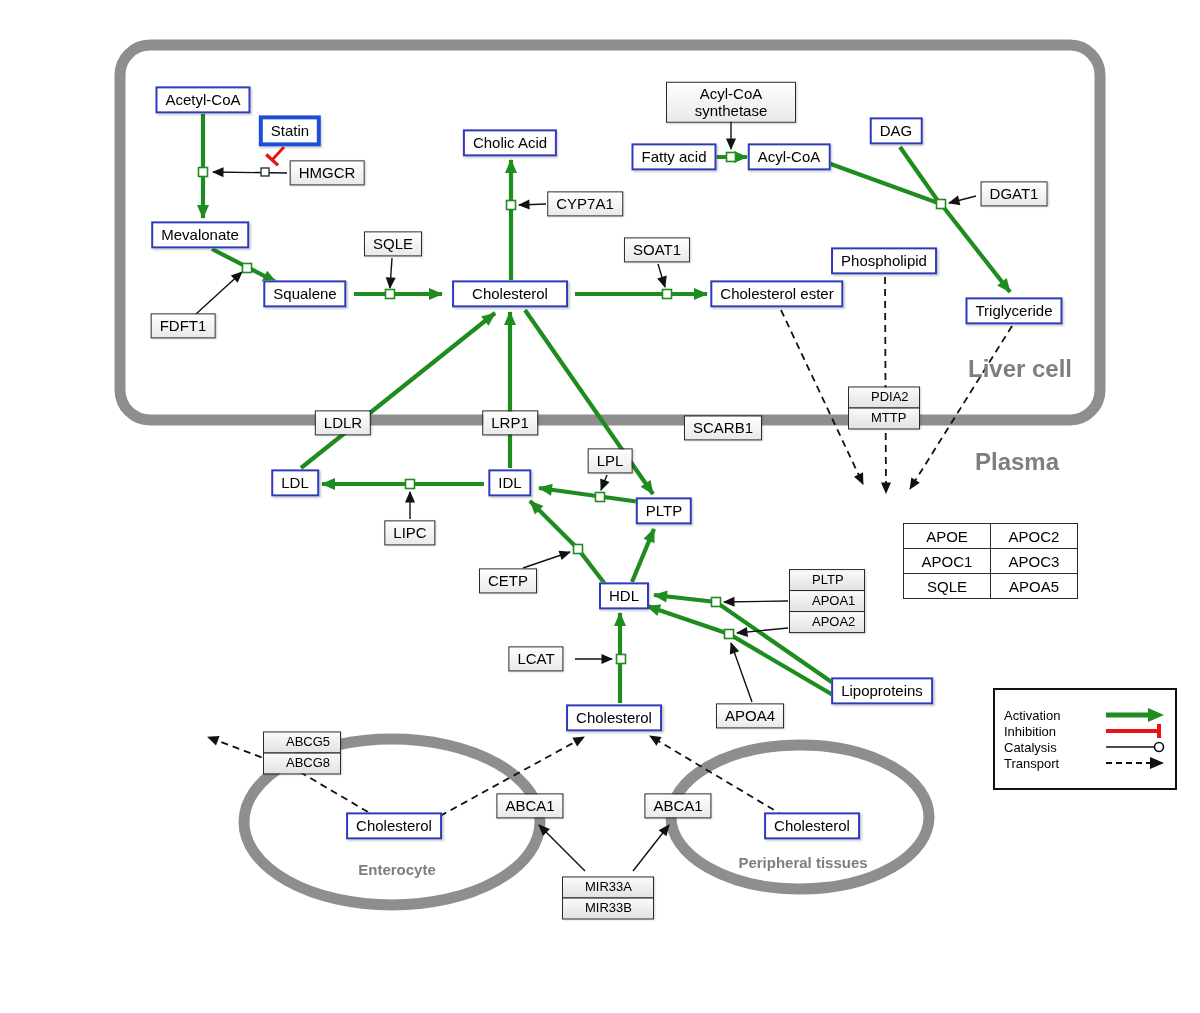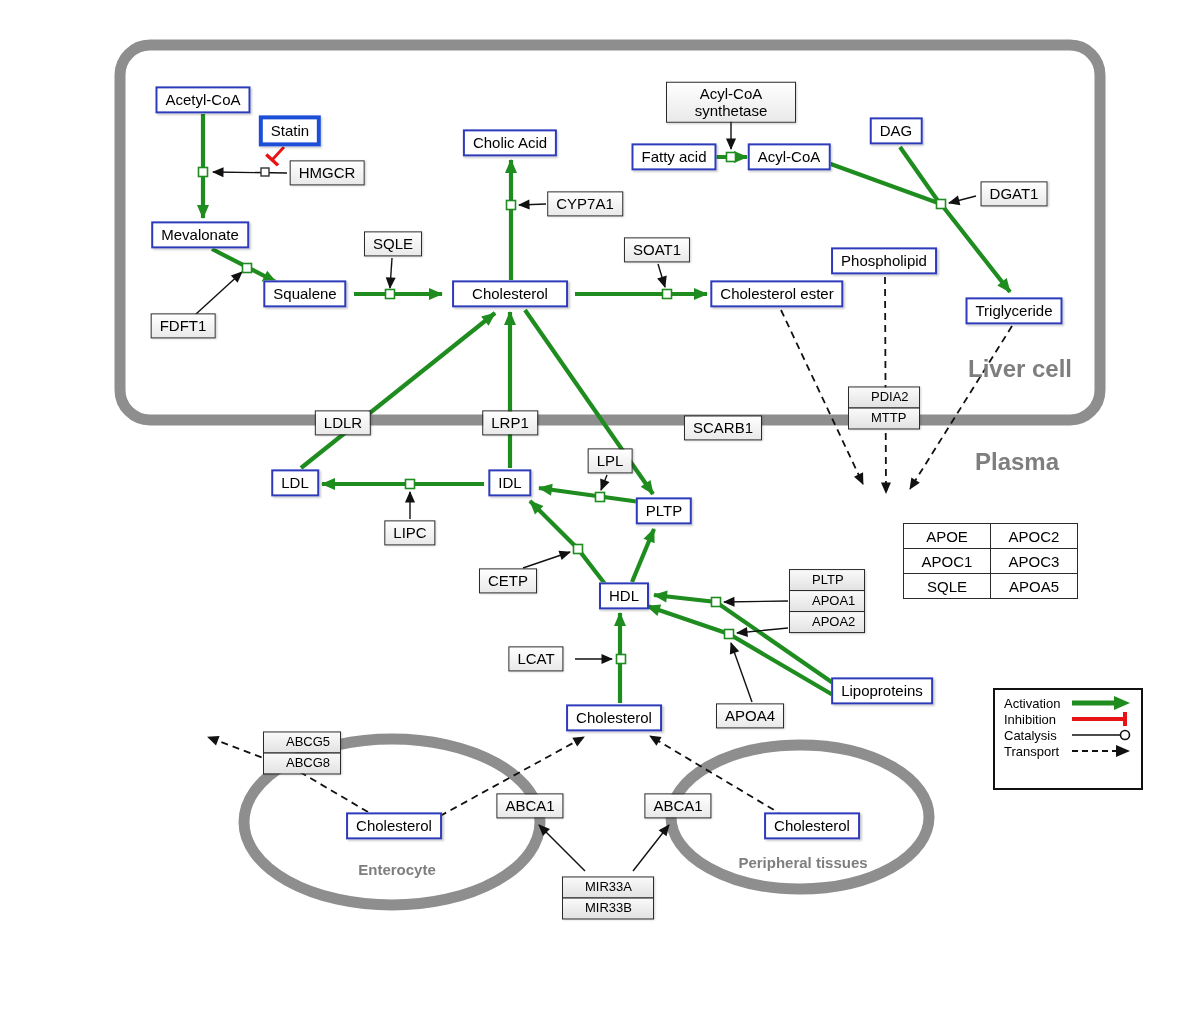--- a/index.html
+++ b/index.html
@@ -21,23 +21,23 @@
   .gene.twoline{white-space:normal;width:116px;padding:2px 6px;}
   .stack{position:absolute;transform:translate(-50%,-50%);display:flex;flex-direction:column;
          z-index:2;box-shadow:1px 1px 2px rgba(0,0,0,0.18);}
   .stack .cell{border:1.5px solid #2b2b2b;background:linear-gradient(180deg,#fafafa 0%,#e2e2e2 100%);
          font-size:13px;line-height:1.1;padding:3px 22px;text-align:center;margin-top:-1.5px;
          box-sizing:border-box;width:100%;}
   .stack .cell:first-child{margin-top:0;}
   table.apo{position:absolute;left:903px;top:523px;border-collapse:collapse;z-index:2;background:#fff;}
   table.apo td{border:1.5px solid #2b2b2b;width:78px;height:22px;text-align:center;
          font-size:15px;padding:1px 4px;background:#fff;}
-  .legend{position:absolute;left:993px;top:688px;width:150px;height:102px;border:2.5px solid #111;
+  .legend{position:absolute;left:993px;top:688px;width:184px;height:102px;border:2.5px solid #111;
           background:#fff;z-index:2;box-sizing:border-box;display:flex;flex-direction:column;
-          justify-content:flex-start;padding:5px 9px;}
+          justify-content:center;padding:5px 9px;}
   .legend .lrow{display:flex;align-items:center;justify-content:space-between;font-size:13px;color:#000;}
 </style>
 </head>
 <body>
 
 <div id="canvas">
 
   <svg id="edge-layer" width="1200" height="1013">
     <defs>
       <marker id="ag" markerUnits="userSpaceOnUse" markerWidth="16" markerHeight="14" refX="14" refY="7" orient="auto">

